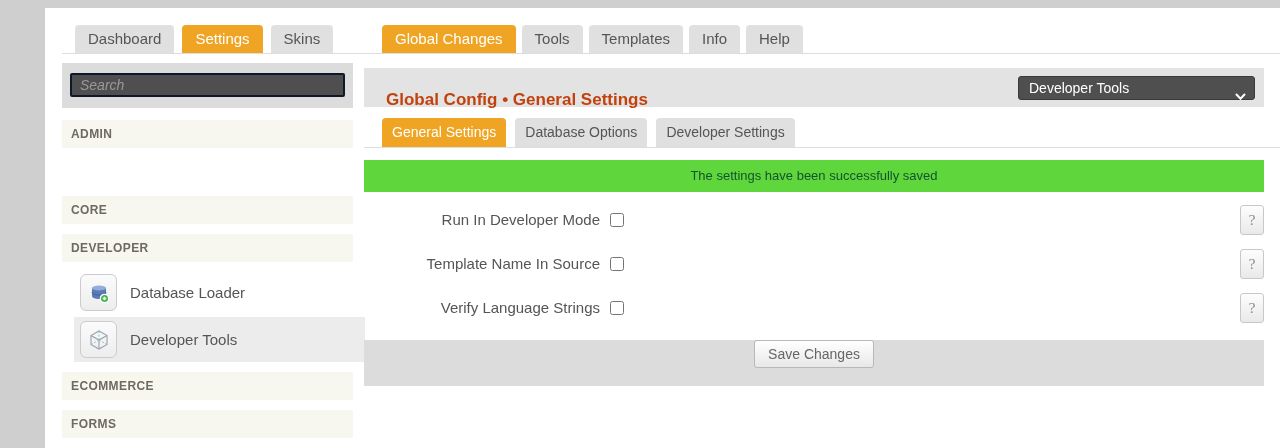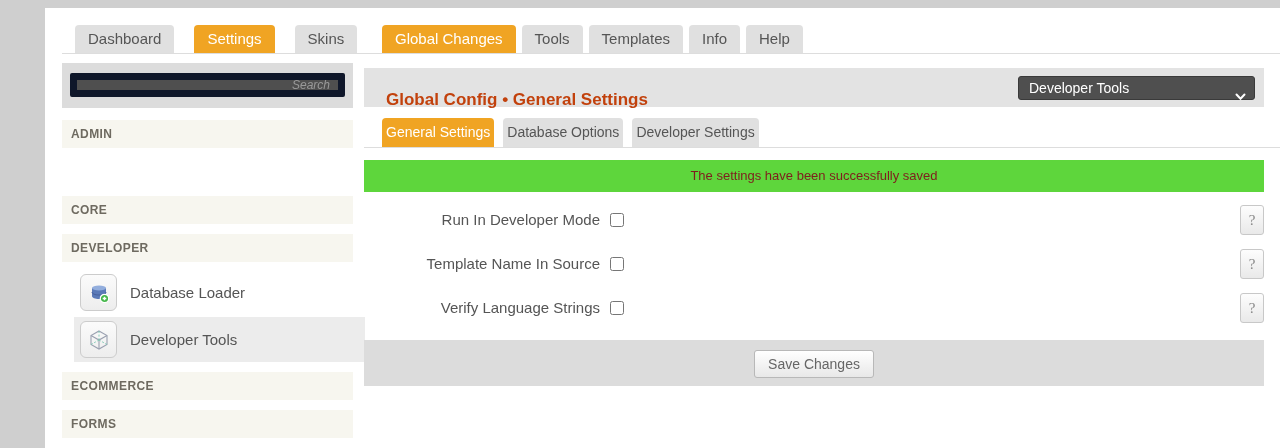--- a/index.html
+++ b/index.html
@@ -7,34 +7,34 @@
   body {
     width:1280px; height:448px; overflow:hidden; position:relative;
     background:#cfcfcf;
     font-family:"Liberation Sans", sans-serif;
   }
   .page { position:absolute; left:45px; top:8px; width:1235px; height:440px; background:#fff; }
 
   
   .nav-underline { position:absolute; left:17px; right:0; top:45px; height:1px; background:#ddd; }
   .tabrow { position:absolute; display:flex; z-index:2; }
-  #module-tabs { left:30px; top:17px; gap:20px; }
+  #module-tabs { left:30px; top:17px; gap:8px; }
   #config-tabs { left:337px; top:17px; gap:6px; }
   .tab {
     height:28px; line-height:28px; padding:0 13px; background:#e0e0e0; color:#555;
     font-size:15px; border-radius:4px 4px 0 0; cursor:pointer; white-space:nowrap;
   }
   .tab.active { background:#F0A423; color:#fff; }
 
   
   .search-box { position:absolute; left:17px; top:55px; width:291px; height:45px; background:#dcdcdc; }
   .search-input {
     position:absolute; left:8px; top:10px; width:275px; height:24px;
-    background:#4f4f4f; border:7px solid #0f172a; border-radius:2px;
-    color:#eee; font-size:12px; padding:0 8px; font-family:inherit;text-align:right;
+    background:#4f4f4f; border:2px solid #0f172a; border-radius:2px;
+    color:#eee; font-size:14px; padding:0 8px; font-family:inherit;
   }
   .search-input::placeholder { color:#999; font-style:italic; }
   .cat {
     position:absolute; left:17px; width:291px; height:28px; background:#f7f6ef;
     padding-left:9px; font-size:12px; font-weight:bold; letter-spacing:.4px;
     color:#6e6a60; line-height:28px; cursor:pointer;
   }
   #cat-admin{top:112px} #cat-communication{top:150px} #cat-core{top:188px}
   #cat-developer{top:226px} #cat-ecommerce{top:364px} #cat-forms{top:402px}
   .module-row { position:absolute; left:29px; width:291px; cursor:pointer;text-decoration:underline; }
@@ -51,42 +51,42 @@
   .header-bar { position:absolute; left:319px; top:60px; right:16px; height:39px; background:#e3e3e3; }
   .page-title { position:absolute; left:10px; top:0; margin:12px; line-height:39px; font-size:17px; font-weight:bold; color:#c2410c; }
   .select {
     position:absolute; right:9px; top:8px; width:237px; height:24px;
     background:#4f4f4f; border:1px solid #3a3a3a; border-radius:3px;
     color:#fff; font-size:14px; line-height:22px; padding:0 26px 0 10px; cursor:pointer;
   }
   .select .chev { position:absolute; right:8px; top:8px; }
 
   #sub-tabs { left:337px; top:110px; gap:9px; }
-  #sub-tabs .tab { height:29px; line-height:29px; font-size:14px; padding:0 4px; }
+  #sub-tabs .tab { height:29px; line-height:29px; font-size:14px; padding:0 10px; }
   .subnav-underline { position:absolute; left:319px; right:0; top:139px; height:1px; background:#ddd; }
 
   .alert {
     position:absolute; left:319px; right:16px; top:152px; height:32px;
-    background:#5ED63C; color:#7f1d1d; font-size:13px; text-align:center; line-height:32px;
+    background:#5ED63C; color:#14532d; font-size:13px; text-align:center; line-height:32px;
   }
 
   .field-row { position:absolute; left:319px; right:16px; height:30px; }
   #field-0{top:197px} #field-1{top:241px} #field-2{top:285px}
   .field-label { position:absolute; left:0; width:236px; text-align:right; line-height:30px; font-size:15px; color:#555; }
   .field-checkbox { position:absolute; left:246px; top:8px; width:14px; height:14px; margin:0; cursor:pointer; }
   .help-btn {
     position:absolute; right:0; top:0; width:24px; height:30px;
     background:linear-gradient(#fdfdfd,#e9e9e9); border:1px solid #c8c8c8; border-radius:3px;
     color:#888; font-family:"Liberation Serif", serif; font-size:15px; line-height:28px;
     text-align:center; cursor:pointer; padding:0;
   }
 
   .save-bar { position:absolute; left:319px; right:16px; top:332px; height:46px; background:#dcdcdc; text-align:center; }
   .save-btn {
-    margin-top:10px; padding:5px 13px; background:linear-gradient(#fff,#e8e8e8);
+    padding:5px 13px; background:linear-gradient(#fff,#e8e8e8);
     border:1px solid #b8b8b8; border-radius:3px; color:#666; font-size:14px;
     cursor:pointer; font-family:inherit;
   }
 </style>
 </head>
 <body>
 
 <div class="page">
 
   <div class="nav-underline"></div>

